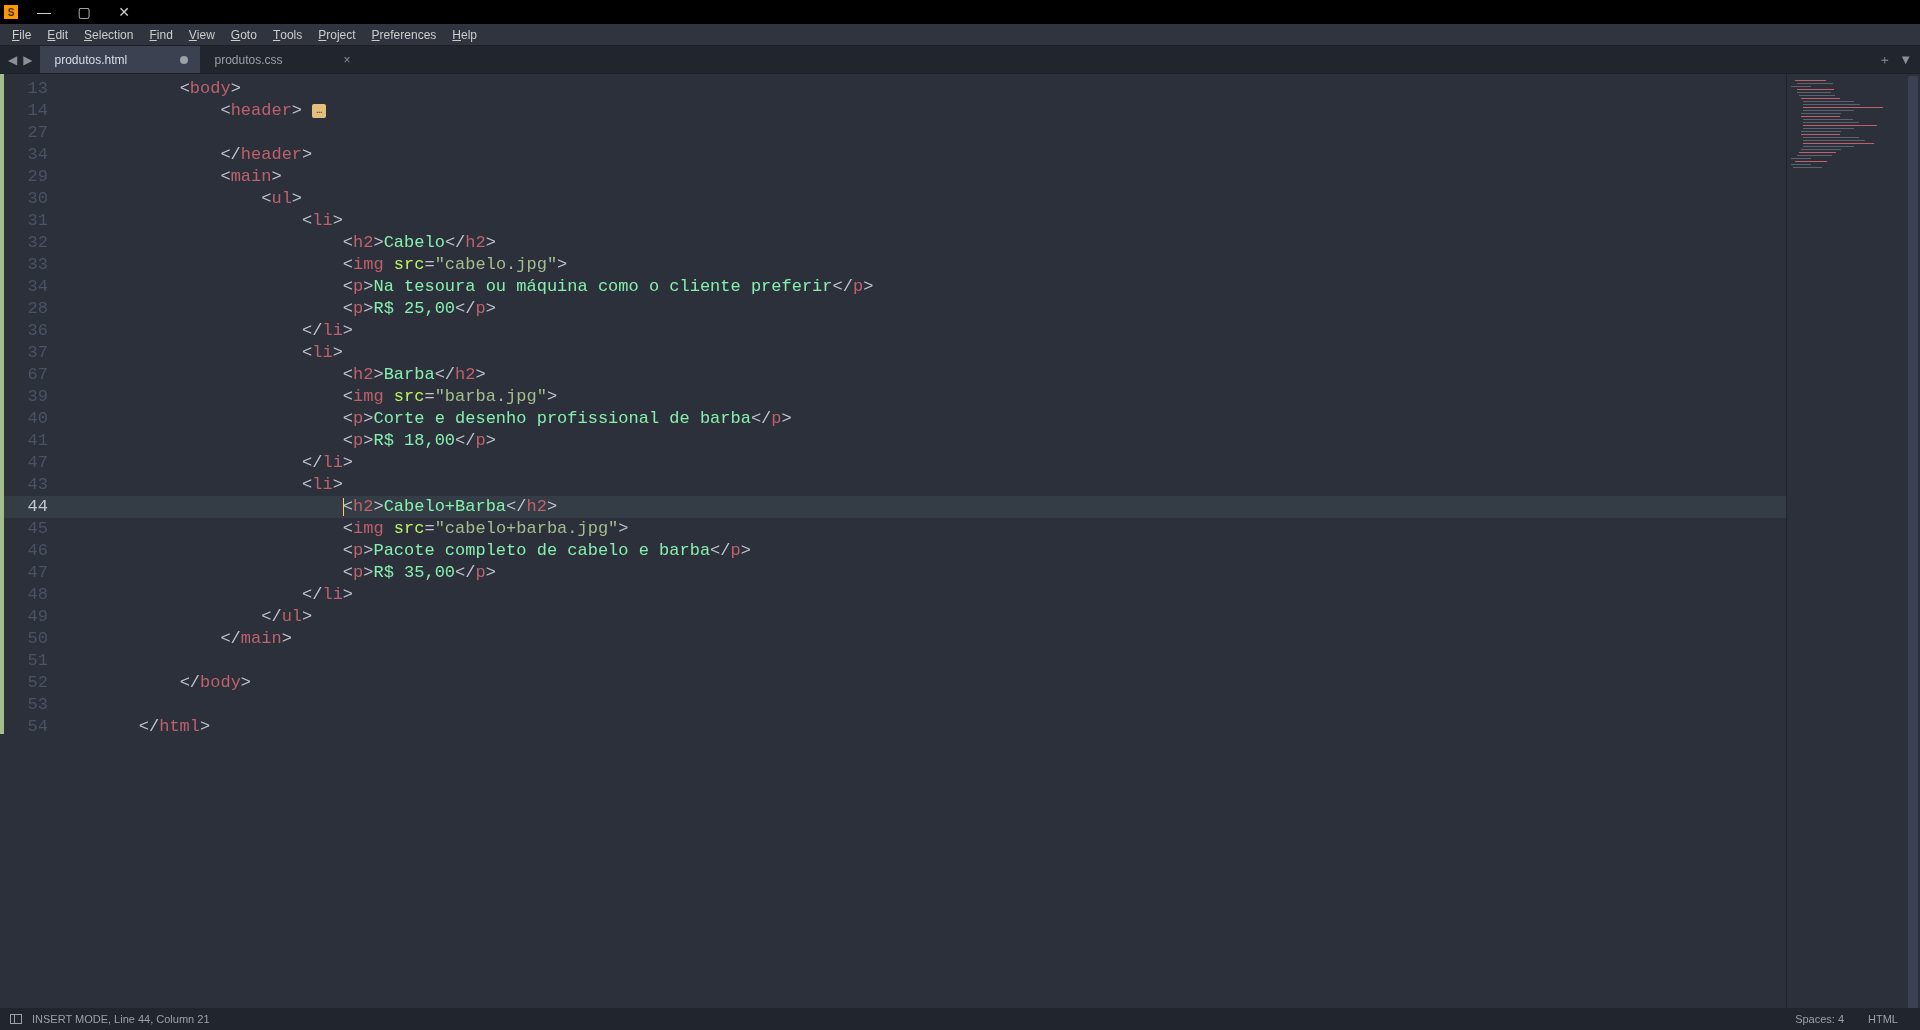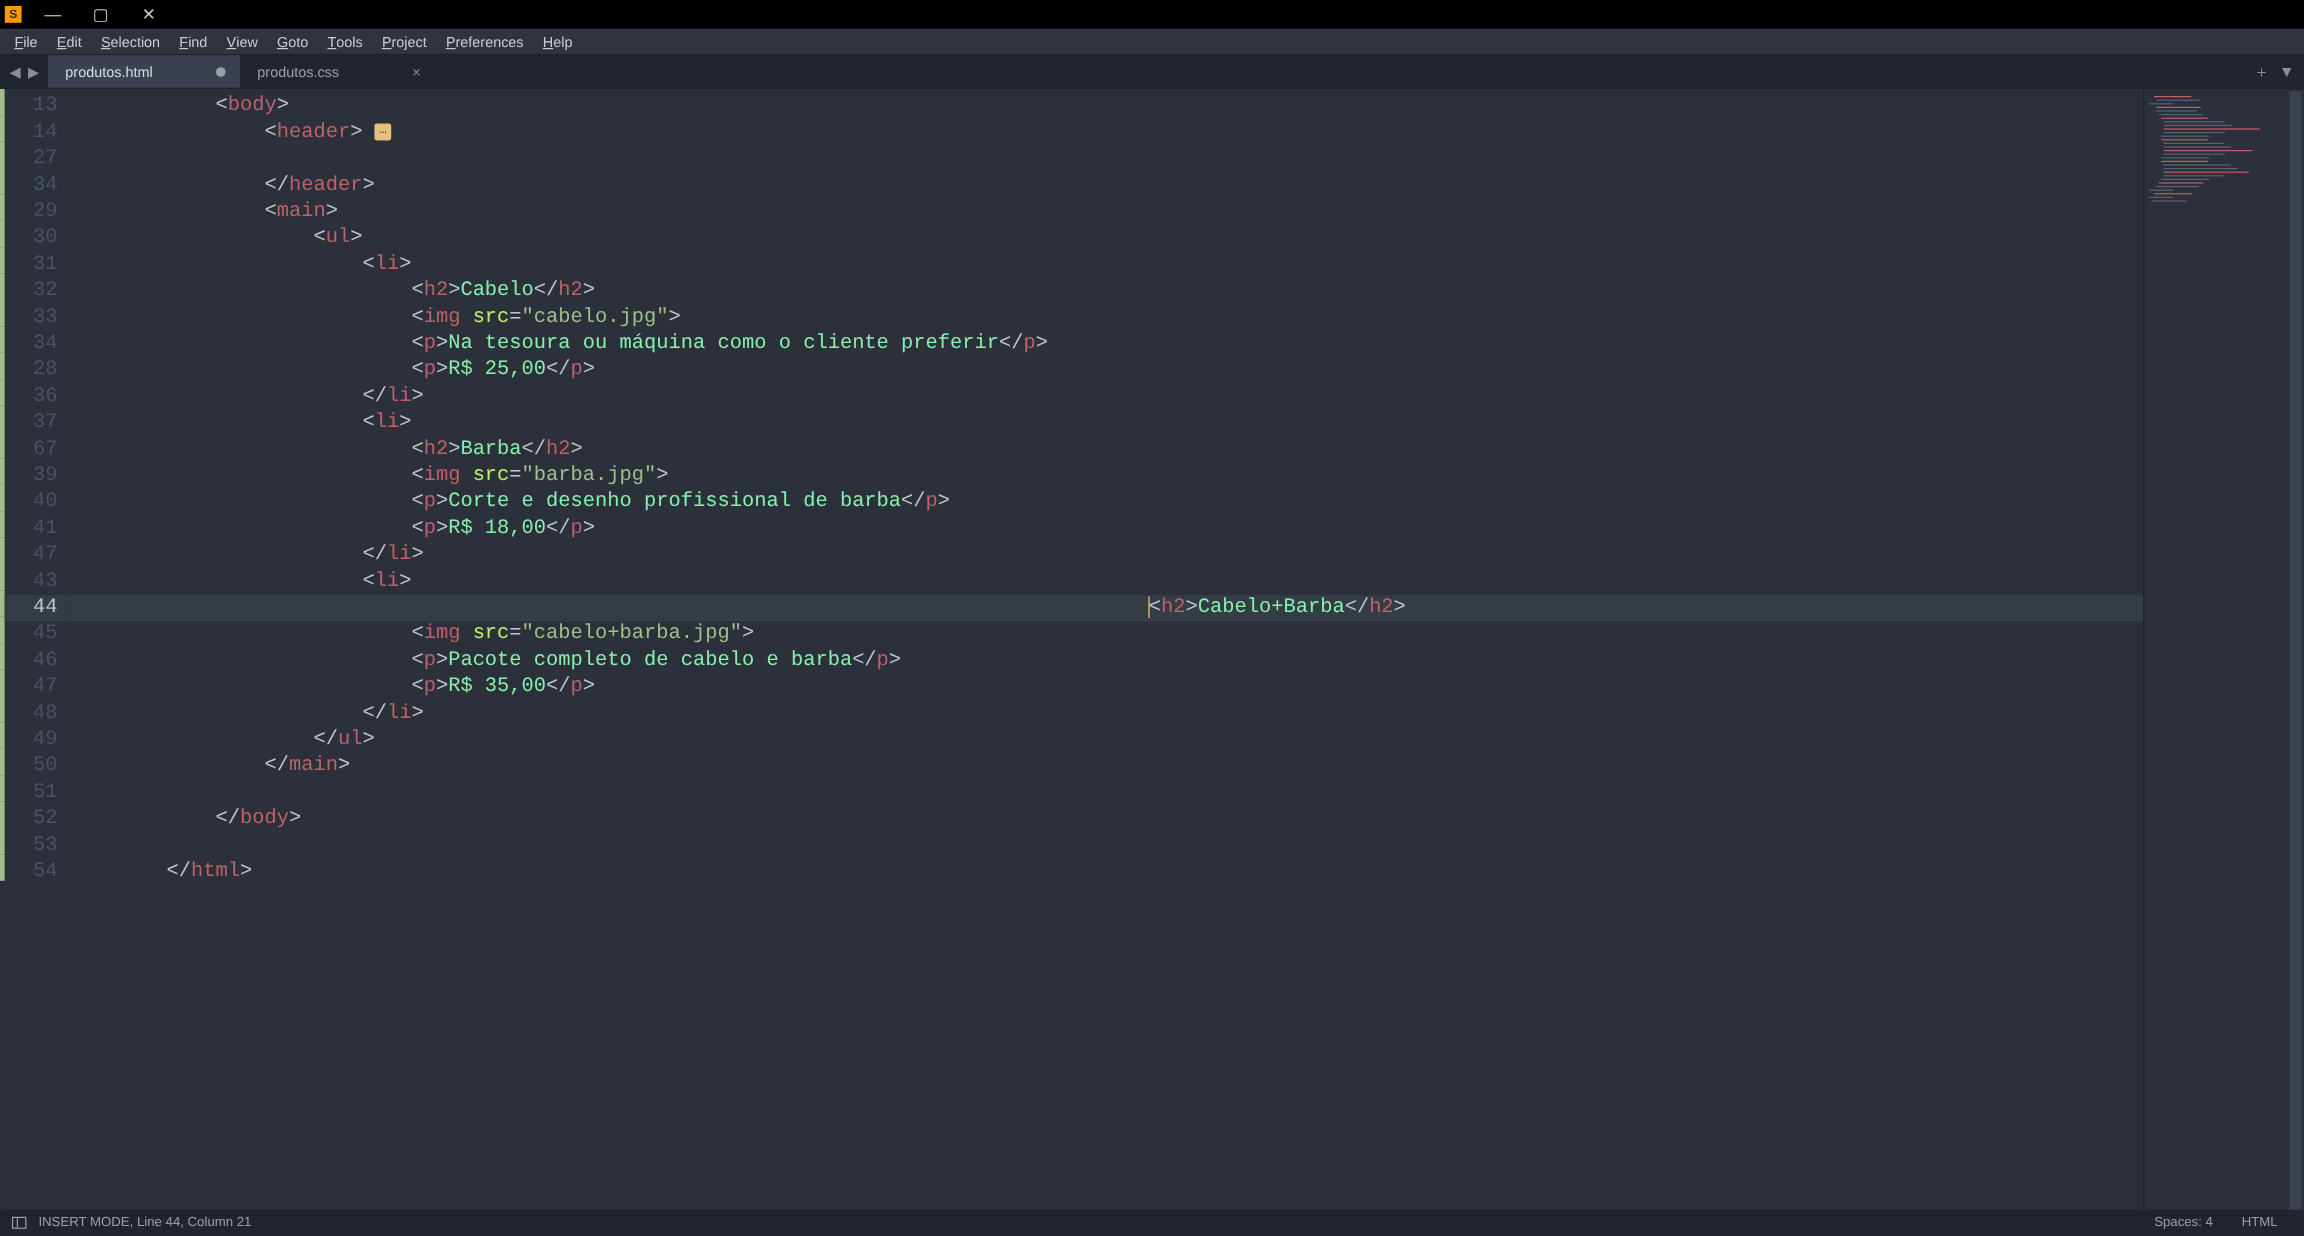--- a/index.html
+++ b/index.html
@@ -138,21 +138,21 @@
     flex: 1;
     font-family: Consolas, "Courier New", monospace;
     font-size: 17px;
     line-height: 22px;
     padding: 4px 0 0 0;
     white-space: pre;
     color: #c0c5ce;
     position: relative;
   }
   .code .row { height: 22px; display: block; padding-left: 40px;}
-  .code .row.current { background: #343d46; text-align: center; }
+  .code .row.current { background: #343d46; }
   .caret {
     display: inline-block;
     width: 1px; height: 18px;
     background: #ffcc66;
     vertical-align: middle;
     margin-right: -1px;
   }
   .fold-marker {
     display: inline-block;
     background: #e5c07b;

